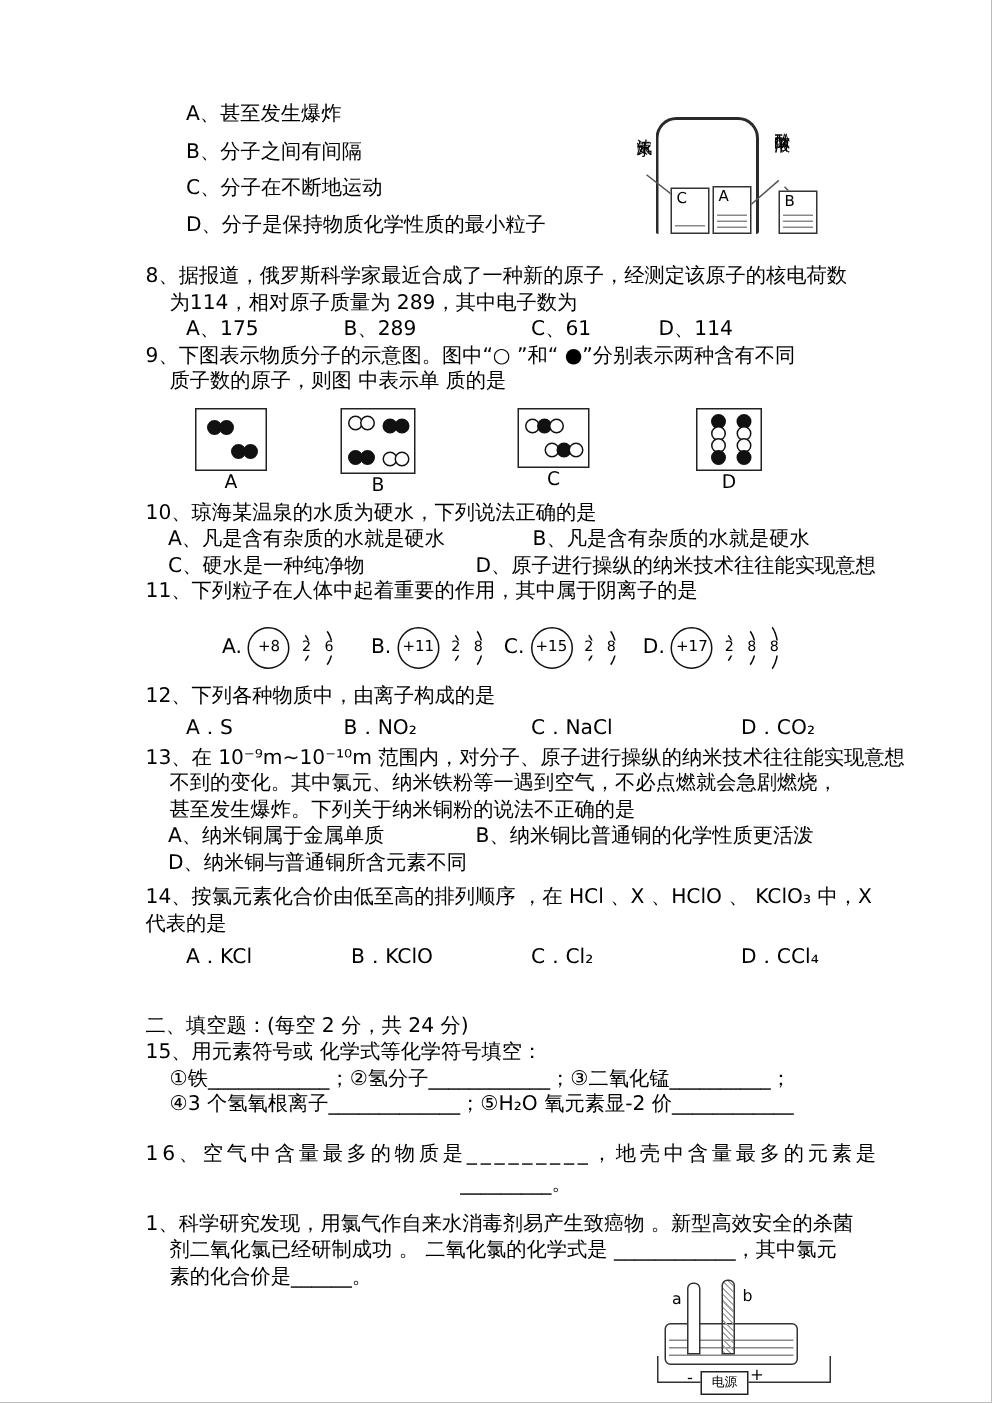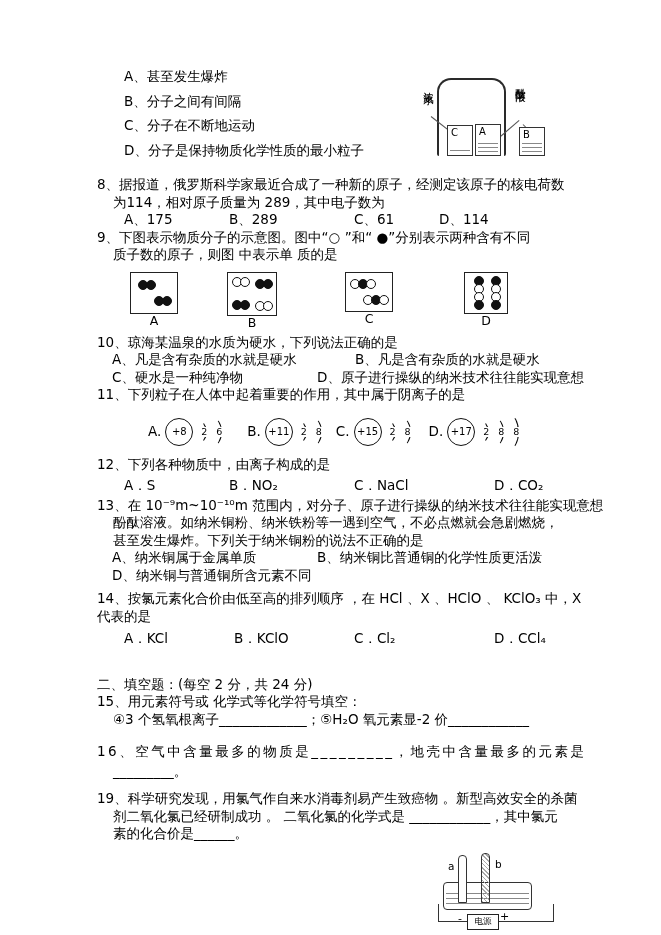--- a/index.html
+++ b/index.html
@@ -30,21 +30,21 @@
   .atom-label{margin-right:4px;}
   .nucleus{width:26px;height:26px;border:1.5px solid #111;border-radius:50%;display:flex;
            align-items:center;justify-content:center;font-size:10px;flex-shrink:0;background:#fff;}
   .shell{position:relative;width:13px;margin-left:2px;flex-shrink:0;}
   .arcline{position:absolute;left:-8px;top:0;bottom:0;width:18px;border:1.6px solid transparent;
            border-right-color:#000;border-radius:50%;}
   .ecount{position:absolute;right:0;top:50%;transform:translateY(-50%);font-size:9.5px;
           background:#fff;padding:0 1px;line-height:10px;}
   .sec2{margin-top:28px;}
   .q16line1{letter-spacing:2.5px;line-height:20px;}
-  .q16line2{line-height:20px;}
+  .q16line2{line-height:20px;text-align:center;}
   
   .ammonia{position:absolute;left:423px;top:74px;width:140px;height:96px;}
   .jar{position:absolute;left:14px;top:4px;width:65px;height:76px;border:2px solid #2a2a2a;
        border-bottom:none;border-radius:14px 14px 2px 2px;}
   .beaker{position:absolute;border:1.5px solid #333;background:#fff;font-size:10px;box-sizing:border-box;}
   .beaker .blab{position:absolute;left:3px;top:1px;line-height:11px;}
   .dash{position:absolute;left:2px;right:2px;border-top:1px solid #888;height:0;}
   .vlabel{position:absolute;writing-mode:vertical-rl;text-orientation:upright;font-size:10.5px;
           letter-spacing:1px;line-height:11px;}
   .leader{position:absolute;height:0;border-top:1.2px solid #555;transform-origin:left center;}
@@ -234,21 +234,21 @@
       <div class="optrow" style="margin-top:4px">
         <span style="width:105px">A．S</span>
         <span style="width:125px">B．NO₂</span>
         <span style="width:140px">C．NaCl</span>
         <span>D．CO₂</span>
       </div>
     </div>
 
     <div style="margin-top:2px">
       <div class="qline">13、在 10⁻⁹m~10⁻¹⁰m 范围内，对分子、原子进行操纵的纳米技术往往能实现意想</div>
-      <div class="qline indent">酚酞溶液。如纳米铜粉、纳米铁粉等一遇到空气，不必点燃就会急剧燃烧，</div>
+      <div class="qline indent">不到的变化。其中氯元、纳米铁粉等一遇到空气，不必点燃就会急剧燃烧，</div>
       <div class="qline indent">甚至发生爆炸。下列关于纳米铜粉的说法不正确的是</div>
       <div class="optrow2">
         <span style="width:205px">A、纳米铜属于金属单质</span>
         <span>B、纳米铜比普通铜的化学性质更活泼</span>
       </div>
       <div class="optrow2">
         <span>D、纳米铜与普通铜所含元素不同</span>
       </div>
     </div>
 
@@ -260,30 +260,31 @@
         <span style="width:120px">B．KClO</span>
         <span style="width:140px">C．Cl₂</span>
         <span>D．CCl₄</span>
       </div>
     </div>
 
     <div class="qline sec2">二、填空题：(每空 2 分，共 24 分)</div>
 
     <div>
       <div class="qline">15、用元素符号或 化学式等化学符号填空：</div>
+      <div class="qline indent">①铁____________；②氢分子____________；③二氧化锰__________；</div>
       <div class="qline indent">④3 个氢氧根离子_____________；⑤H₂O 氧元素显-2 价____________</div>
     </div>
 
     <div style="margin-top:13px">
       <div class="qline q16line1">16、空气中含量最多的物质是_________，地壳中含量最多的元素是</div>
       <div class="qline q16line2 indent">_________。</div>
     </div>
 
     <div style="margin-top:9px">
-      <div class="qline">19、科学研究发现，用氯气作自来水消毒剂易产生致癌物 。新型高效安全的杀菌</div>
+      <div class="qline">1、科学研究发现，用氯气作自来水消毒剂易产生致癌物 。新型高效安全的杀菌</div>
       <div class="qline indent">剂二氧化氯已经研制成功 。 二氧化氯的化学式是 ____________，其中氯元</div>
       <div class="qline indent">素的化合价是______。</div>
     </div>
 
   </div>
 
   <div class="ammonia">
     <div class="jar"></div>
     <div class="vlabel" style="left:0;top:10px">浓氨水</div>
     <div class="vlabel" style="left:92px;top:6px">酚酞溶液</div>

